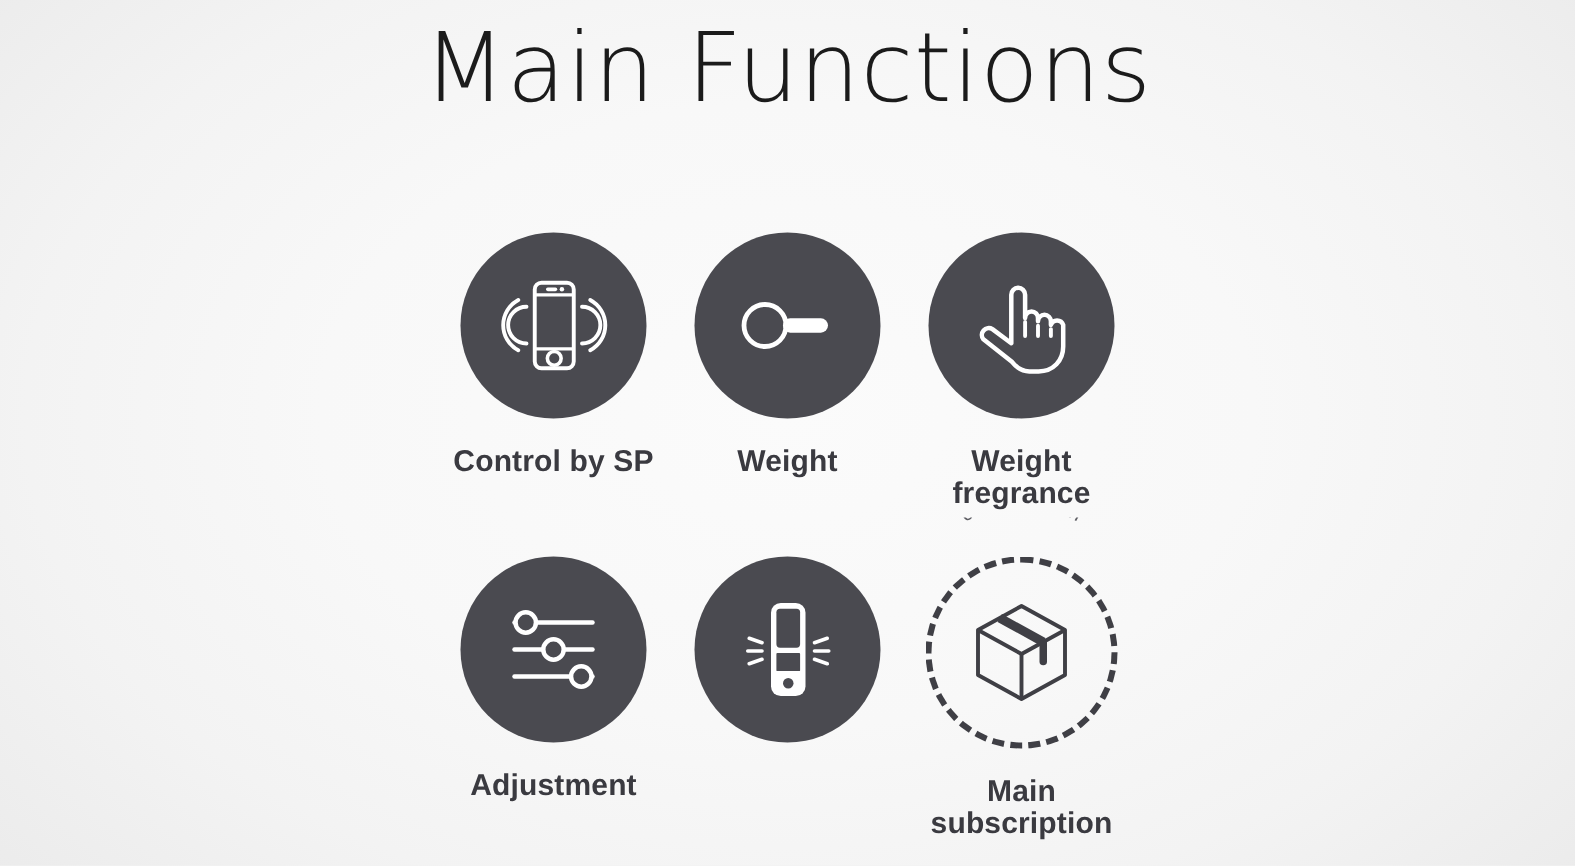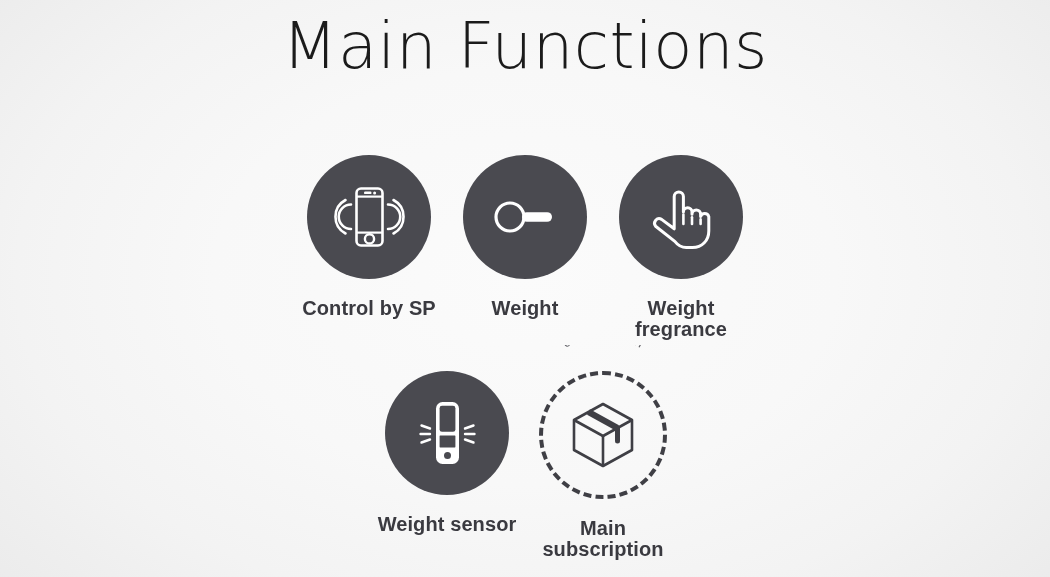--- a/index.html
+++ b/index.html
@@ -180,40 +180,54 @@
       <div class="label">
         <span>Weight</span><br>
         <span>fregrance</span>
       </div>
     </div>
 
   </div>
 
   <div class="row" id="row-2">
 
+    <div class="item">
+      <div class="disc">
+        <span>
+          <svg width="86" height="86" viewBox="0 0 86 86" fill="none">
+            <line x1="17" y1="25" x2="69" y2="25" stroke="#ffffff" stroke-width="3" stroke-linecap="round"></line>
+            <line x1="17" y1="43" x2="69" y2="43" stroke="#ffffff" stroke-width="3" stroke-linecap="round"></line>
+            <line x1="17" y1="61" x2="69" y2="61" stroke="#ffffff" stroke-width="3" stroke-linecap="round"></line>
+            <circle cx="24.5" cy="25" r="6.8" fill="#4a4a50" stroke="#ffffff" stroke-width="3"></circle>
+            <circle cx="43" cy="43" r="6.8" fill="#4a4a50" stroke="#ffffff" stroke-width="3"></circle>
+            <circle cx="61.5" cy="61" r="6.8" fill="#4a4a50" stroke="#ffffff" stroke-width="3"></circle>
+          </svg>
+        </span>
+      </div>
+      <div class="label">Adjustment</div>
+    </div>
 
 
     <div class="item">
       <div class="disc">
         <span>
           <svg width="86" height="86" viewBox="0 0 86 86" fill="none">
             <rect x="32" y="12" width="23" height="62" rx="6.5" fill="#ffffff"></rect>
             <rect x="35.6" y="15.8" width="15.8" height="26" rx="2.4" fill="#4a4a50"></rect>
             <rect x="35.6" y="45.4" width="15.8" height="12" rx="0.6" fill="#4a4a50"></rect>
             <circle cx="43.5" cy="65.5" r="3.5" fill="#4a4a50"></circle>
             <line x1="17.5" y1="35.5" x2="26" y2="38.5" stroke="#ffffff" stroke-width="2.4" stroke-linecap="round"></line>
             <line x1="16.5" y1="44" x2="26" y2="44" stroke="#ffffff" stroke-width="2.4" stroke-linecap="round"></line>
             <line x1="17.5" y1="52.5" x2="26" y2="49.5" stroke="#ffffff" stroke-width="2.4" stroke-linecap="round"></line>
             <line x1="69.5" y1="35.5" x2="61" y2="38.5" stroke="#ffffff" stroke-width="2.4" stroke-linecap="round"></line>
             <line x1="70.5" y1="44" x2="61" y2="44" stroke="#ffffff" stroke-width="2.4" stroke-linecap="round"></line>
             <line x1="69.5" y1="52.5" x2="61" y2="49.5" stroke="#ffffff" stroke-width="2.4" stroke-linecap="round"></line>
           </svg>
         </span>
       </div>
-      <div class="label">Weight sensor</div>
     </div>
 
     <div class="item">
       <div class="disc ring">
 
         <svg class="coming-soon-arc" viewBox="0 0 150 46">
           <defs>
             <path id="arcPath" d="M 8 42 A 70 70 0 0 1 142 42" fill="none"></path>
           </defs>
           <text>

